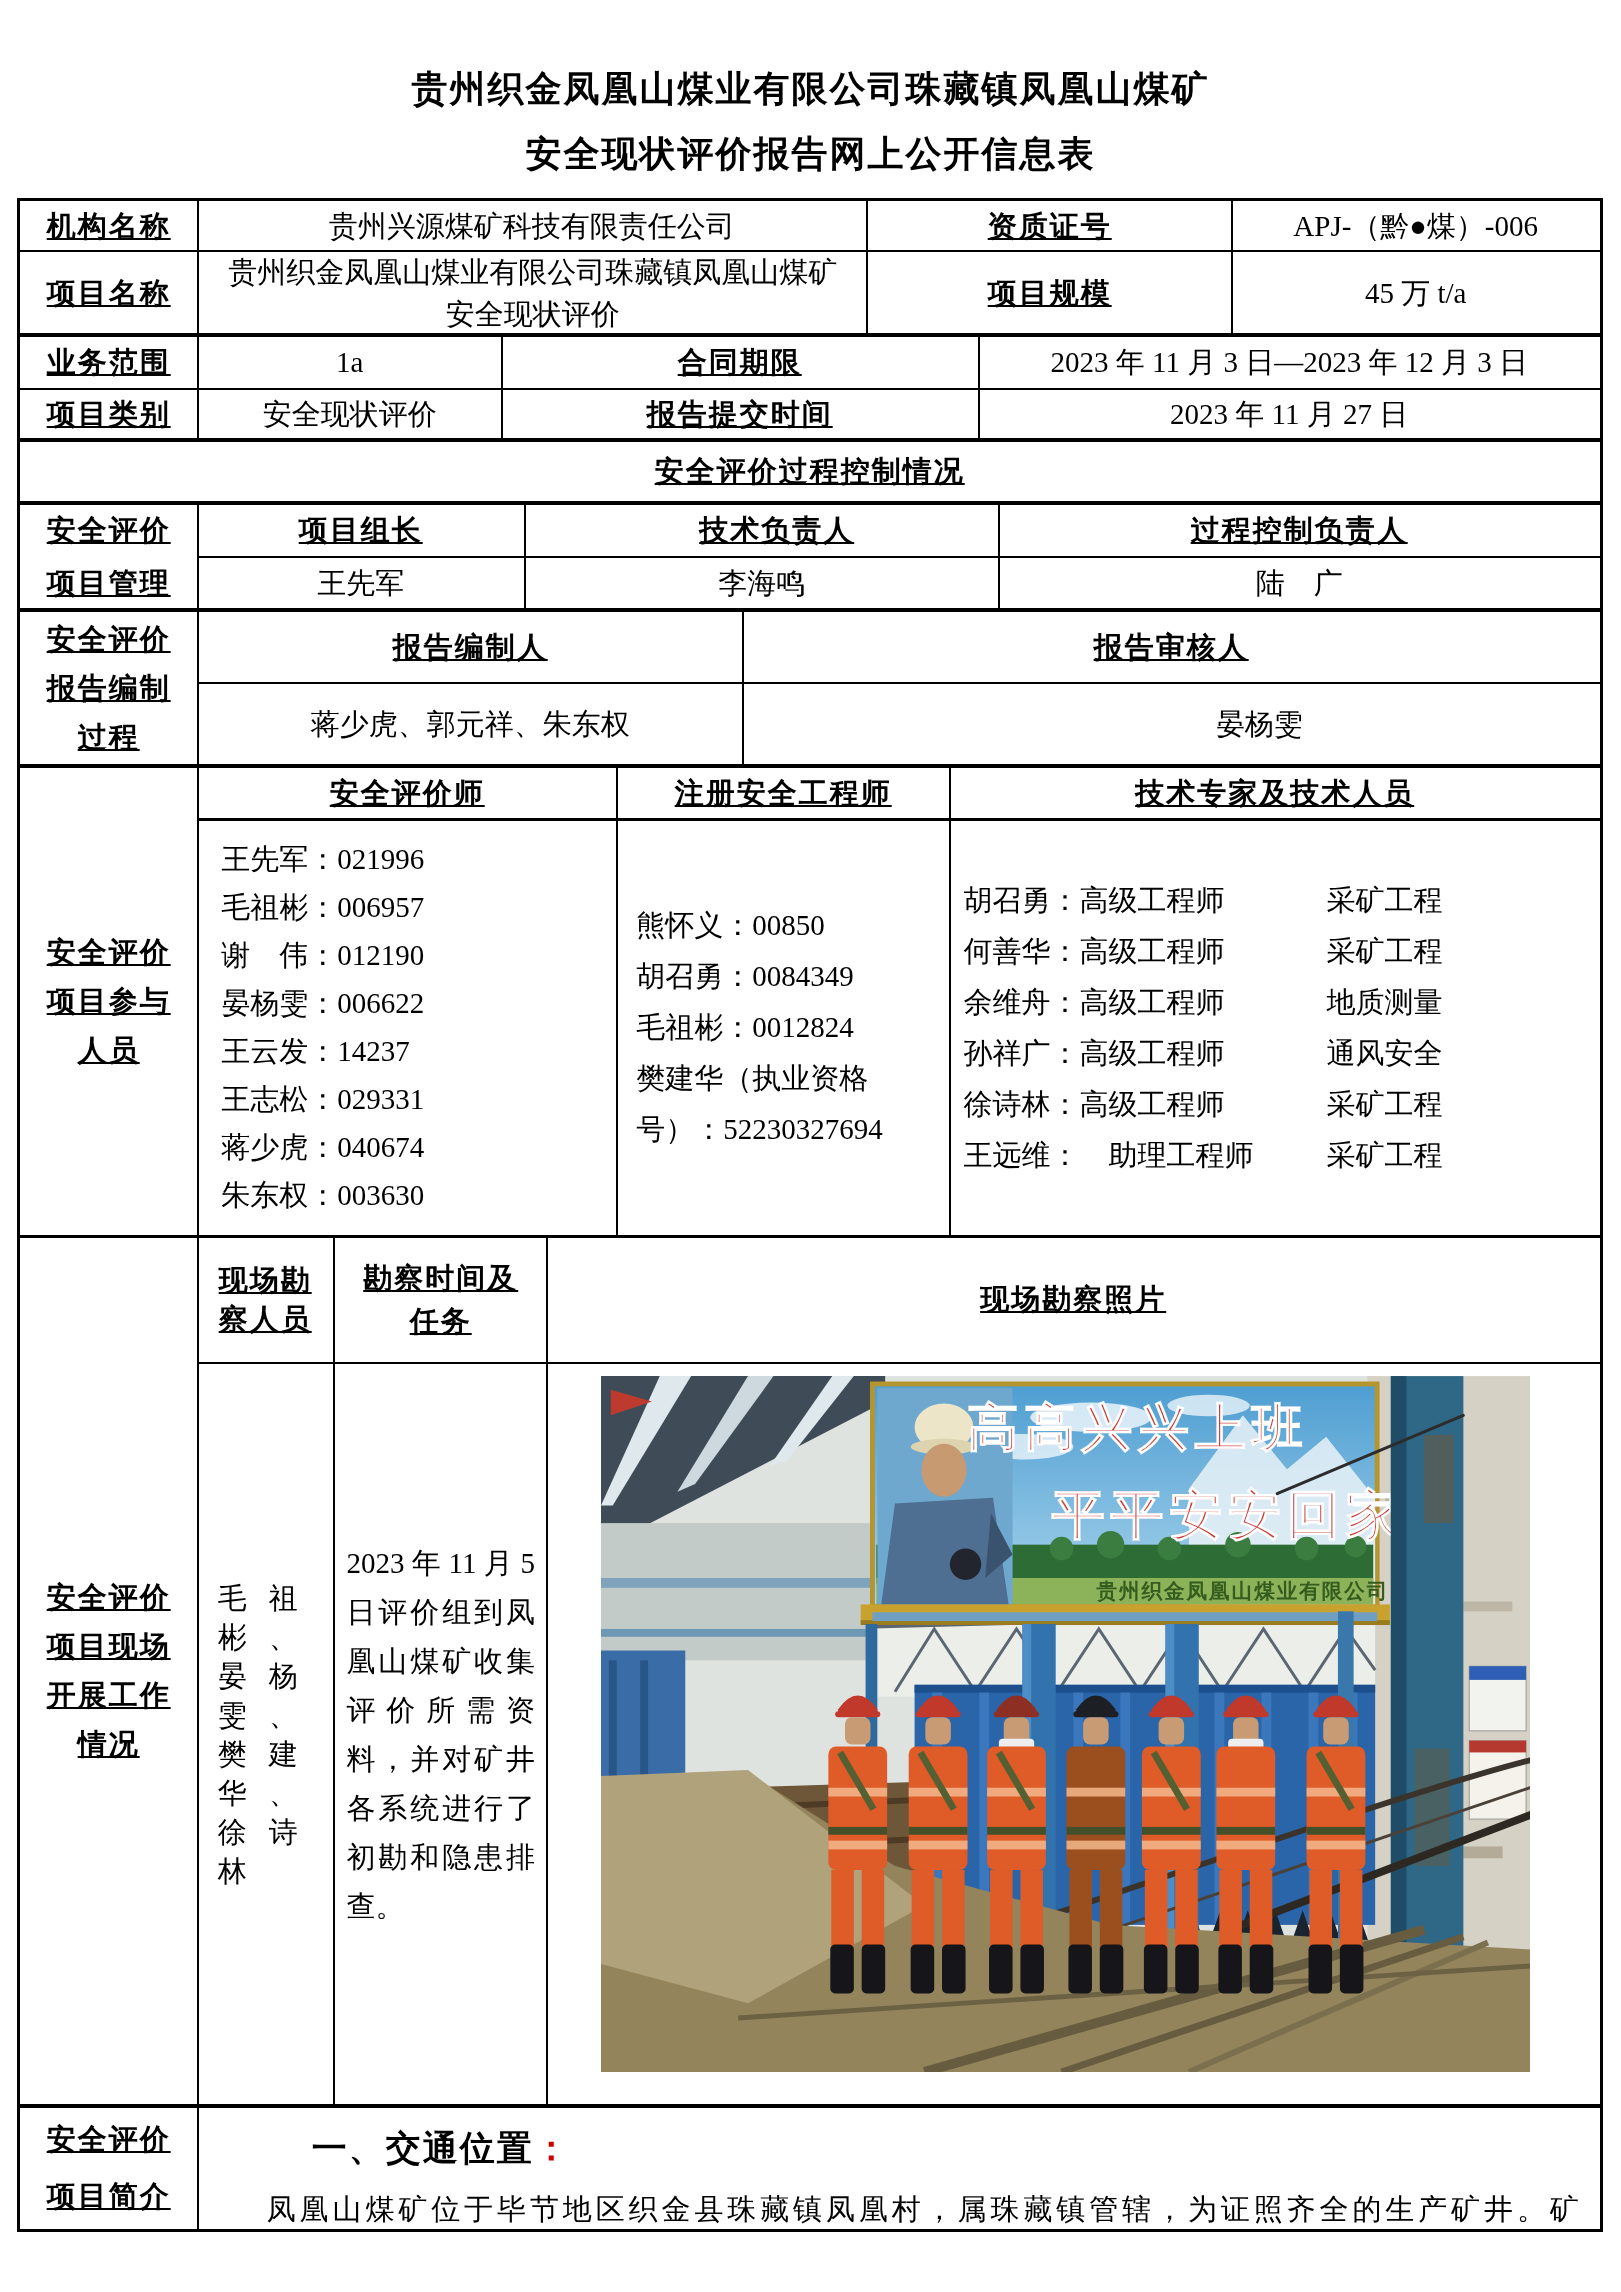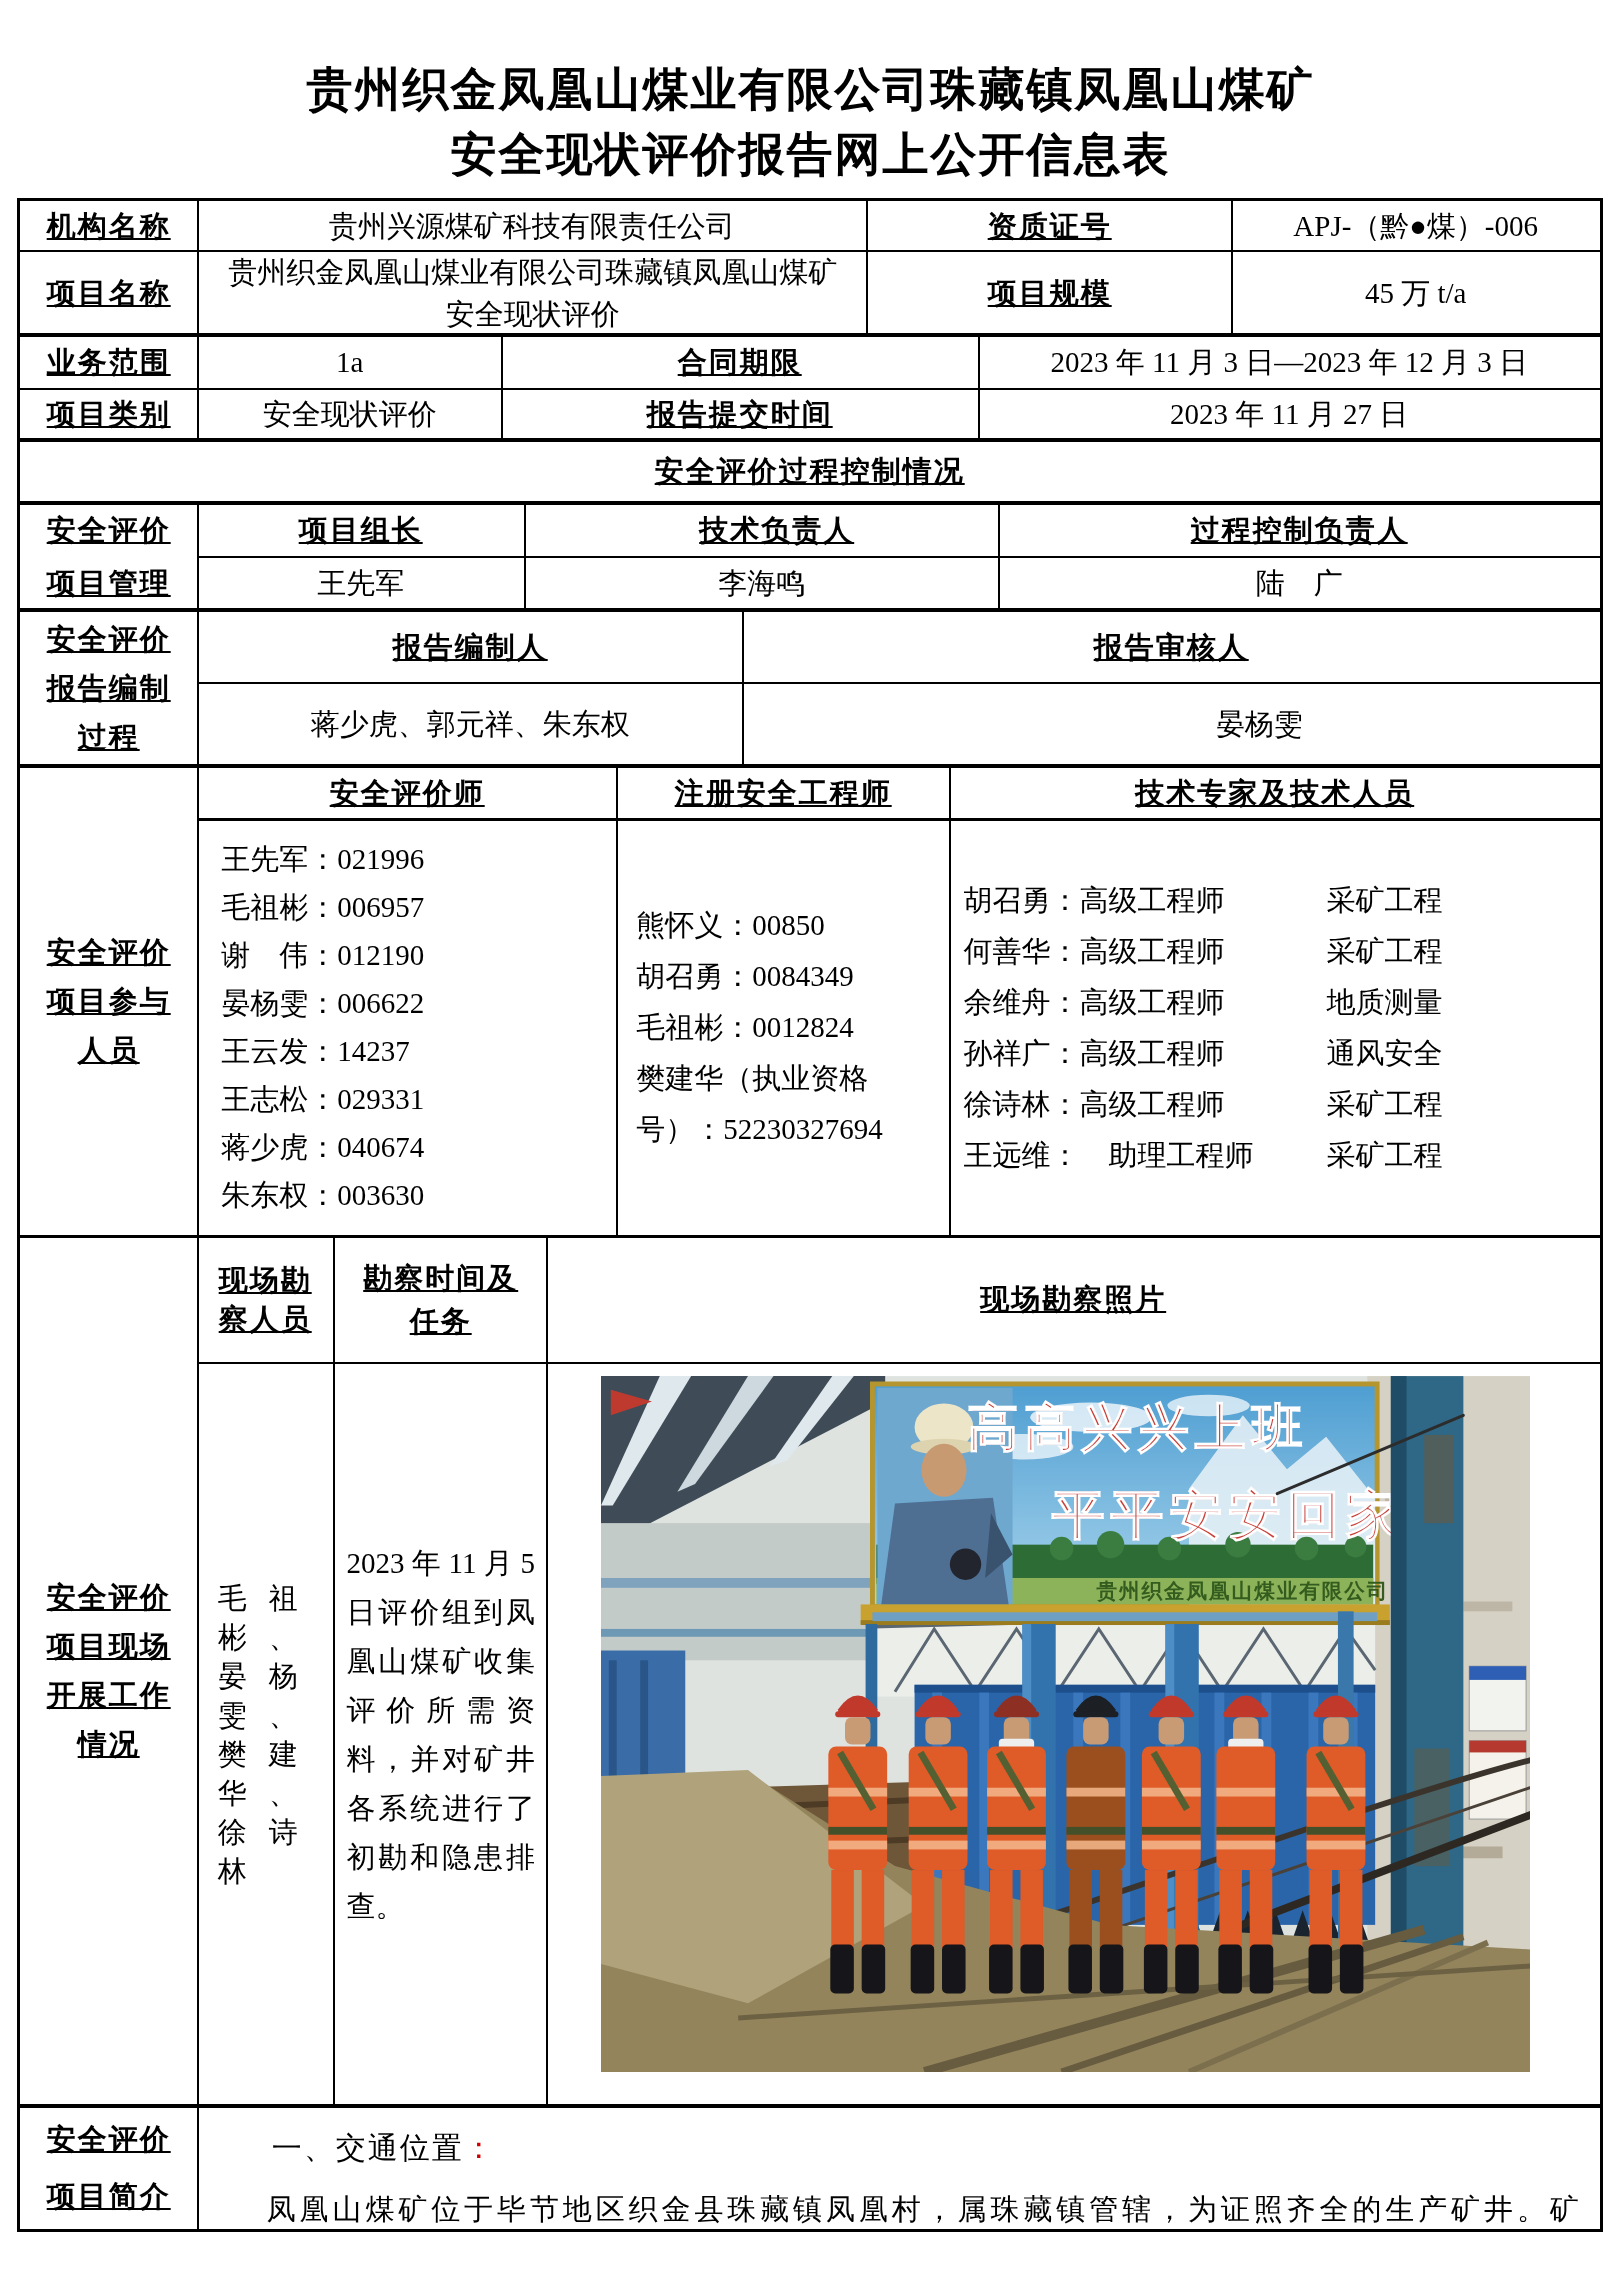--- a/index.html
+++ b/index.html
@@ -1,41 +1,41 @@
 <!DOCTYPE html>
 <html><head>
 <meta charset="utf-8">
 <style>
   html,body{margin:0;padding:0;background:#888;}
   .page{position:relative;width:1621px;height:2293px;background:#ffffff;overflow:hidden;
         font-family:"Liberation Serif","DejaVu Serif",serif;color:#000;}
   .title-block{position:absolute;top:57px;left:0;width:1621px;text-align:center;
         font-family:"Liberation Serif","DejaVu Serif",serif;font-weight:bold;
-        font-size:46px;line-height:65px;letter-spacing:2px;}
+        font-size:36px;line-height:65px;letter-spacing:2px;}
   .tbl{position:absolute;left:16.7px;top:198px;width:1580px;height:2028px;
         border:3.9px solid #000;background:#fff;}
   .gl{position:absolute;background:#000;}
   .cell{position:absolute;box-sizing:border-box;display:flex;align-items:center;
         justify-content:center;text-align:center;font-size:29px;line-height:39px;}
   .lbl{font-family:"Liberation Sans","DejaVu Sans",sans-serif;font-weight:bold;letter-spacing:2px;text-decoration:underline;}
   .val{font-family:"Liberation Serif","DejaVu Serif",serif;}
   .col{flex-direction:column;}
   .listcell{flex-direction:column;align-items:flex-start;justify-content:flex-start;
         text-align:left;padding:15.7px 0 0 23.5px;}
   .listmid{flex-direction:column;align-items:flex-start;justify-content:center;
         text-align:left;padding-left:19.6px;}
   .assessor-item{line-height:48px;white-space:nowrap;}
   .engineer-item{line-height:51px;}
   .expert-item{line-height:51px;display:flex;white-space:nowrap;}
   .expert-item .f-name{display:inline-block;width:363px;}
   .justi{display:block;text-align:justify;text-justify:inter-ideograph;}
   .wrapcell{display:flex;align-items:center;}
   .photo{position:absolute;left:581px;top:1175px;width:929px;height:696px;overflow:hidden;}
-  .intro-head{font-family:"Liberation Sans","DejaVu Sans",sans-serif;font-weight:normal;
-        font-size:30px;letter-spacing:2px;}
+  .intro-head{font-family:"Liberation Sans","DejaVu Sans",sans-serif;font-weight:bold;
+        font-size:35px;letter-spacing:2px;margin-left:40px;}
   .red{color:#cc0000;}
   .intro-para{font-size:29px;letter-spacing:3.9px;white-space:nowrap;}
 </style>
 </head>
 <body>
 
 <div class="page">
 
   <div class="title-block">
     <div>贵州织金凤凰山煤业有限公司珠藏镇凤凰山煤矿</div>

